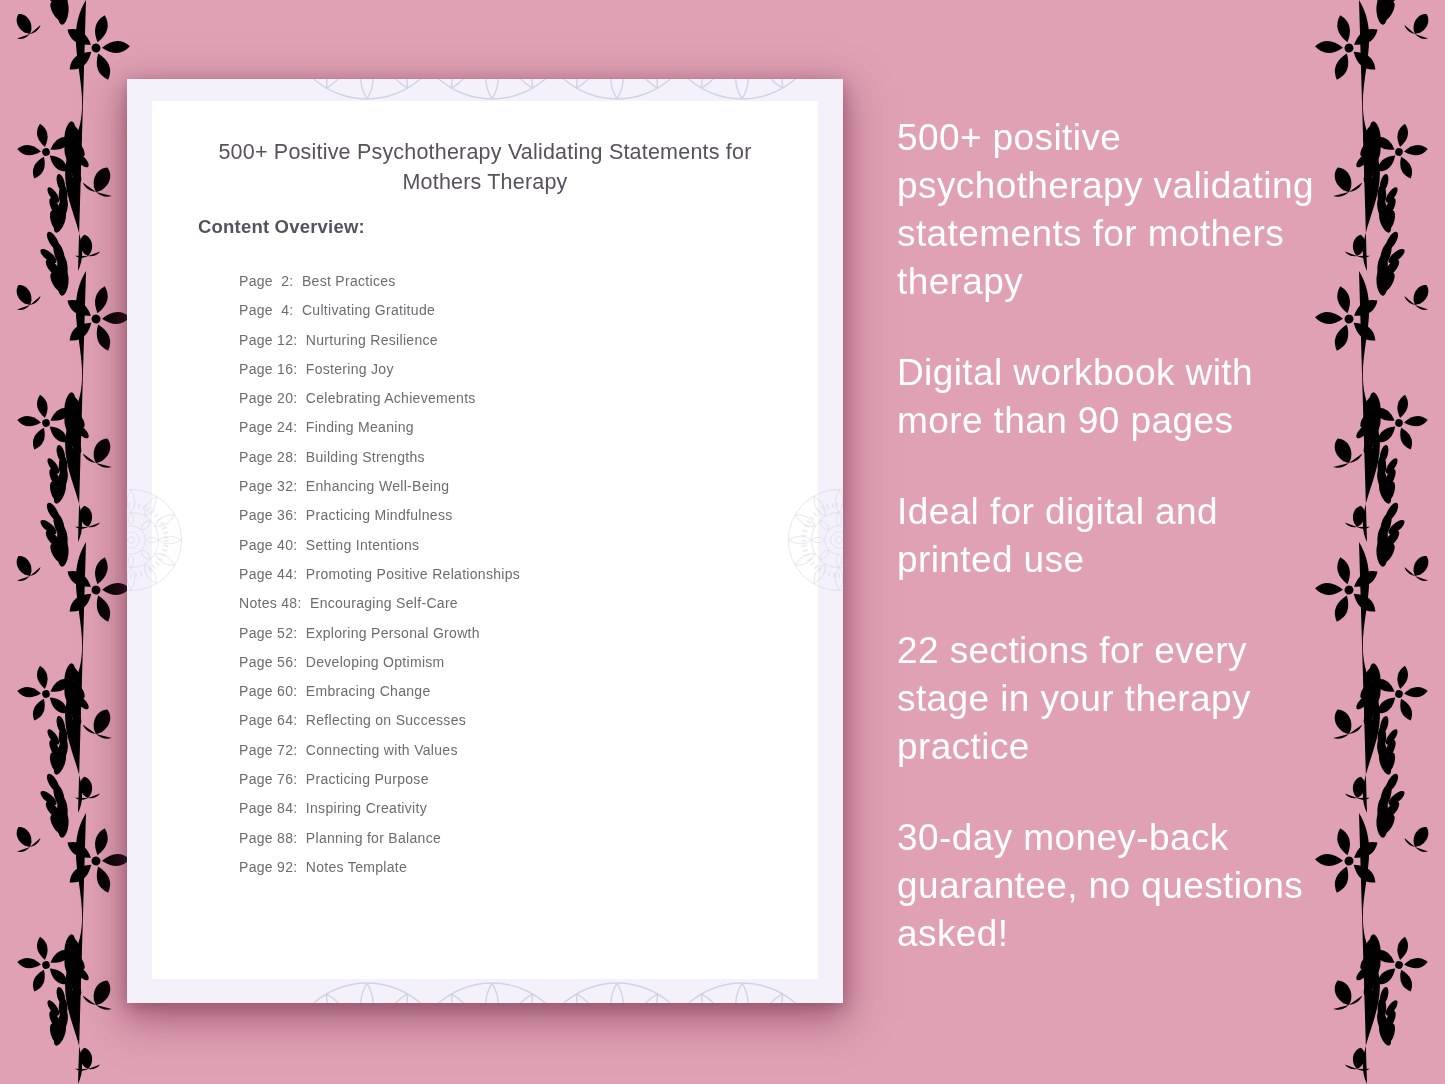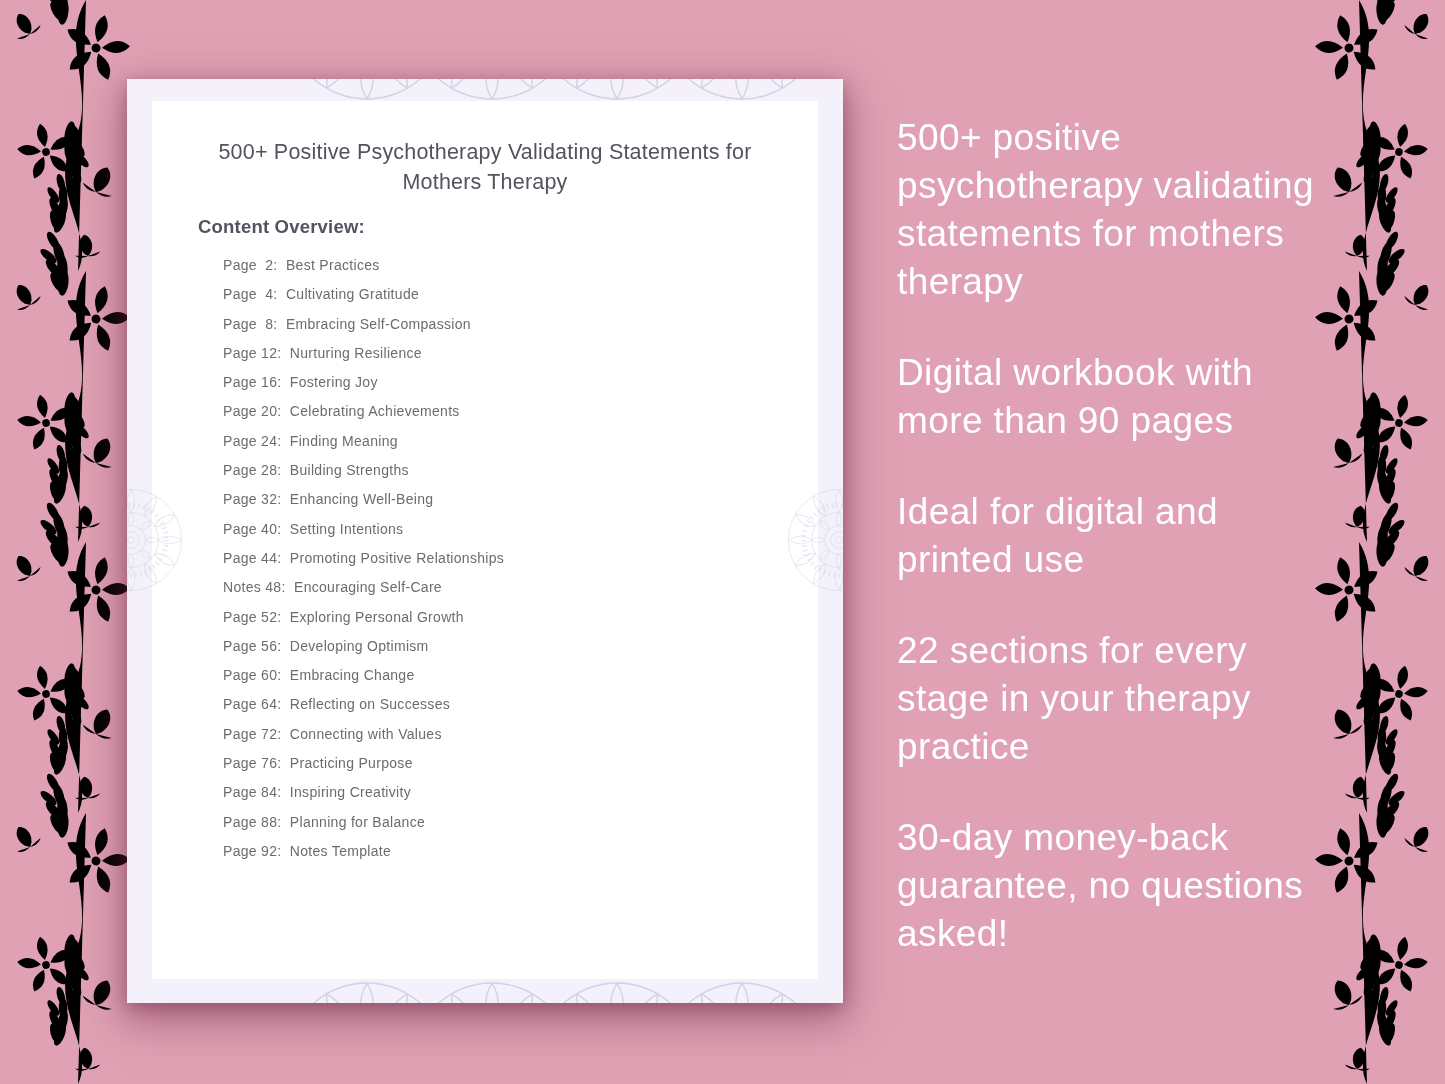--- a/index.html
+++ b/index.html
@@ -29,21 +29,21 @@
   .doc-title{
     margin:36px 55px 0 55px;text-align:center;
     font-size:21.5px;line-height:30px;font-weight:500;letter-spacing:.2px;
     color:var(--title-ink,#56515d);
   }
   .overview-label{
     position:absolute;left:46px;top:115px;
     font-size:18.5px;color:var(--title-ink,#5b5661);letter-spacing:.2px;font-weight:bold;
   }
   .toc{
-    position:absolute;left:71px;top:150px;margin:0;padding:0;list-style:none;
+    position:absolute;left:71px;top:150px;margin:16px;padding:0;list-style:none;
   }
   .toc li{
     white-space:pre;font-size:14px;line-height:29.3px;letter-spacing:.3px;
     color:var(--toc-ink,#6d6a72);
   }
   
   .features{
     position:absolute;left:897px;top:114px;width:424px;
     display:flex;flex-direction:column;gap:43px;
   }
@@ -169,27 +169,27 @@
   <svg class="mandala band" style="left:527px;top:897px" width="176" height="176" viewBox="-100 -100 200 200">
       <use href="#mandalaSym"></use>
     </svg>
 
   <div class="doc-page">
     <h1 class="doc-title">500+ Positive Psychotherapy Validating Statements for Mothers Therapy</h1>
     <div class="overview-label">Content Overview:</div>
     <ul class="toc" id="toc-list">
         <li>Page  2:  Best Practices</li>
         <li>Page  4:  Cultivating Gratitude</li>
-        <li>Page  8:  Embracing Self-Compassion</li>
         <li>Page 12:  Nurturing Resilience</li>
         <li>Page 16:  Fostering Joy</li>
         <li>Page 20:  Celebrating Achievements</li>
         <li>Page 24:  Finding Meaning</li>
         <li>Page 28:  Building Strengths</li>
         <li>Page 32:  Enhancing Well-Being</li>
+        <li>Page 36:  Practicing Mindfulness</li>
         <li>Page 40:  Setting Intentions</li>
         <li>Page 44:  Promoting Positive Relationships</li>
         <li>Notes 48:  Encouraging Self-Care</li>
         <li>Page 52:  Exploring Personal Growth</li>
         <li>Page 56:  Developing Optimism</li>
         <li>Page 60:  Embracing Change</li>
         <li>Page 64:  Reflecting on Successes</li>
         <li>Page 72:  Connecting with Values</li>
         <li>Page 76:  Practicing Purpose</li>
         <li>Page 84:  Inspiring Creativity</li>

